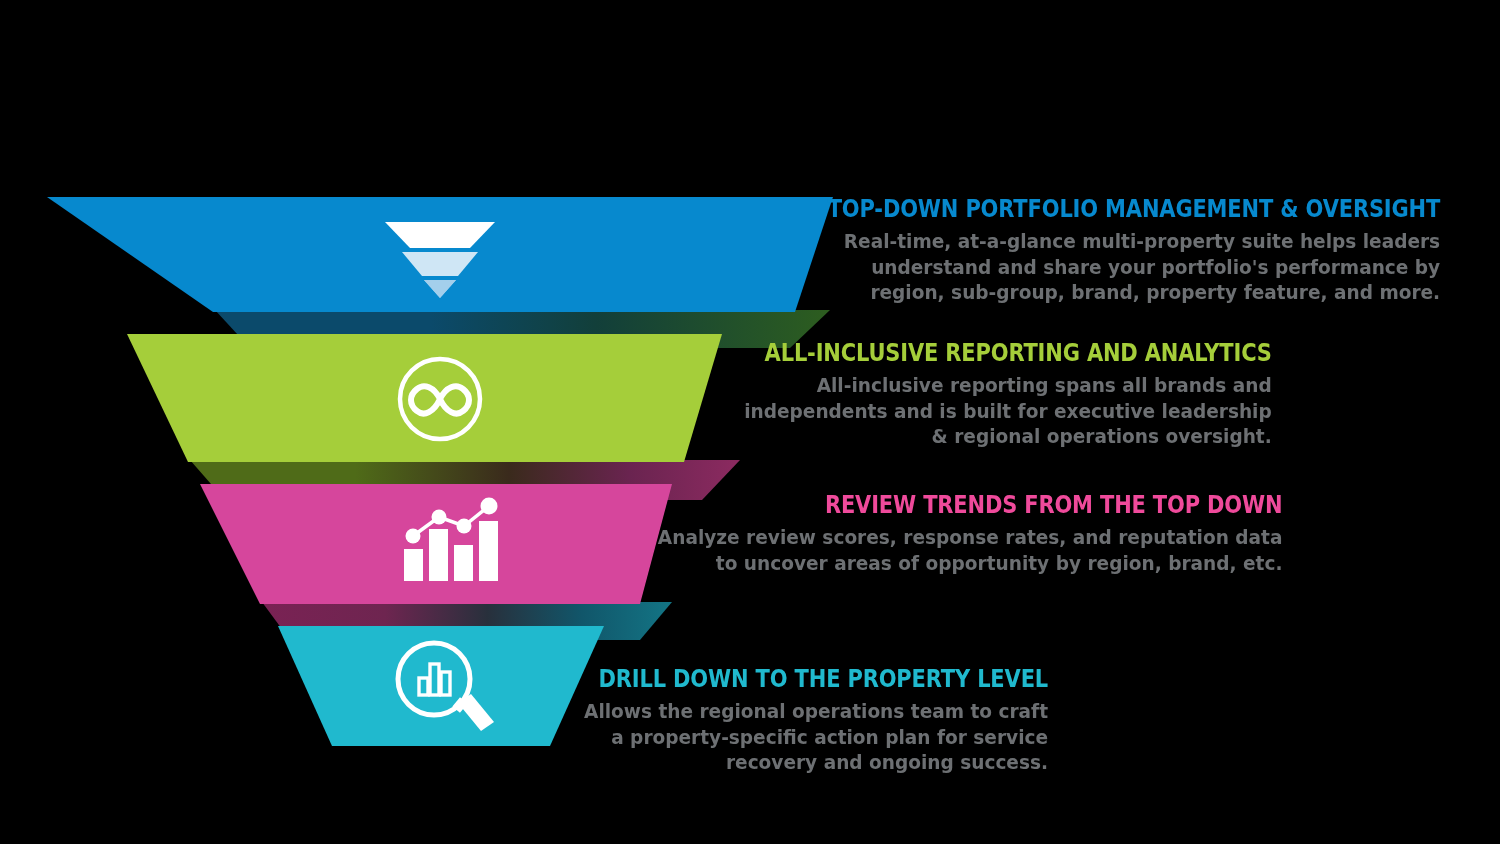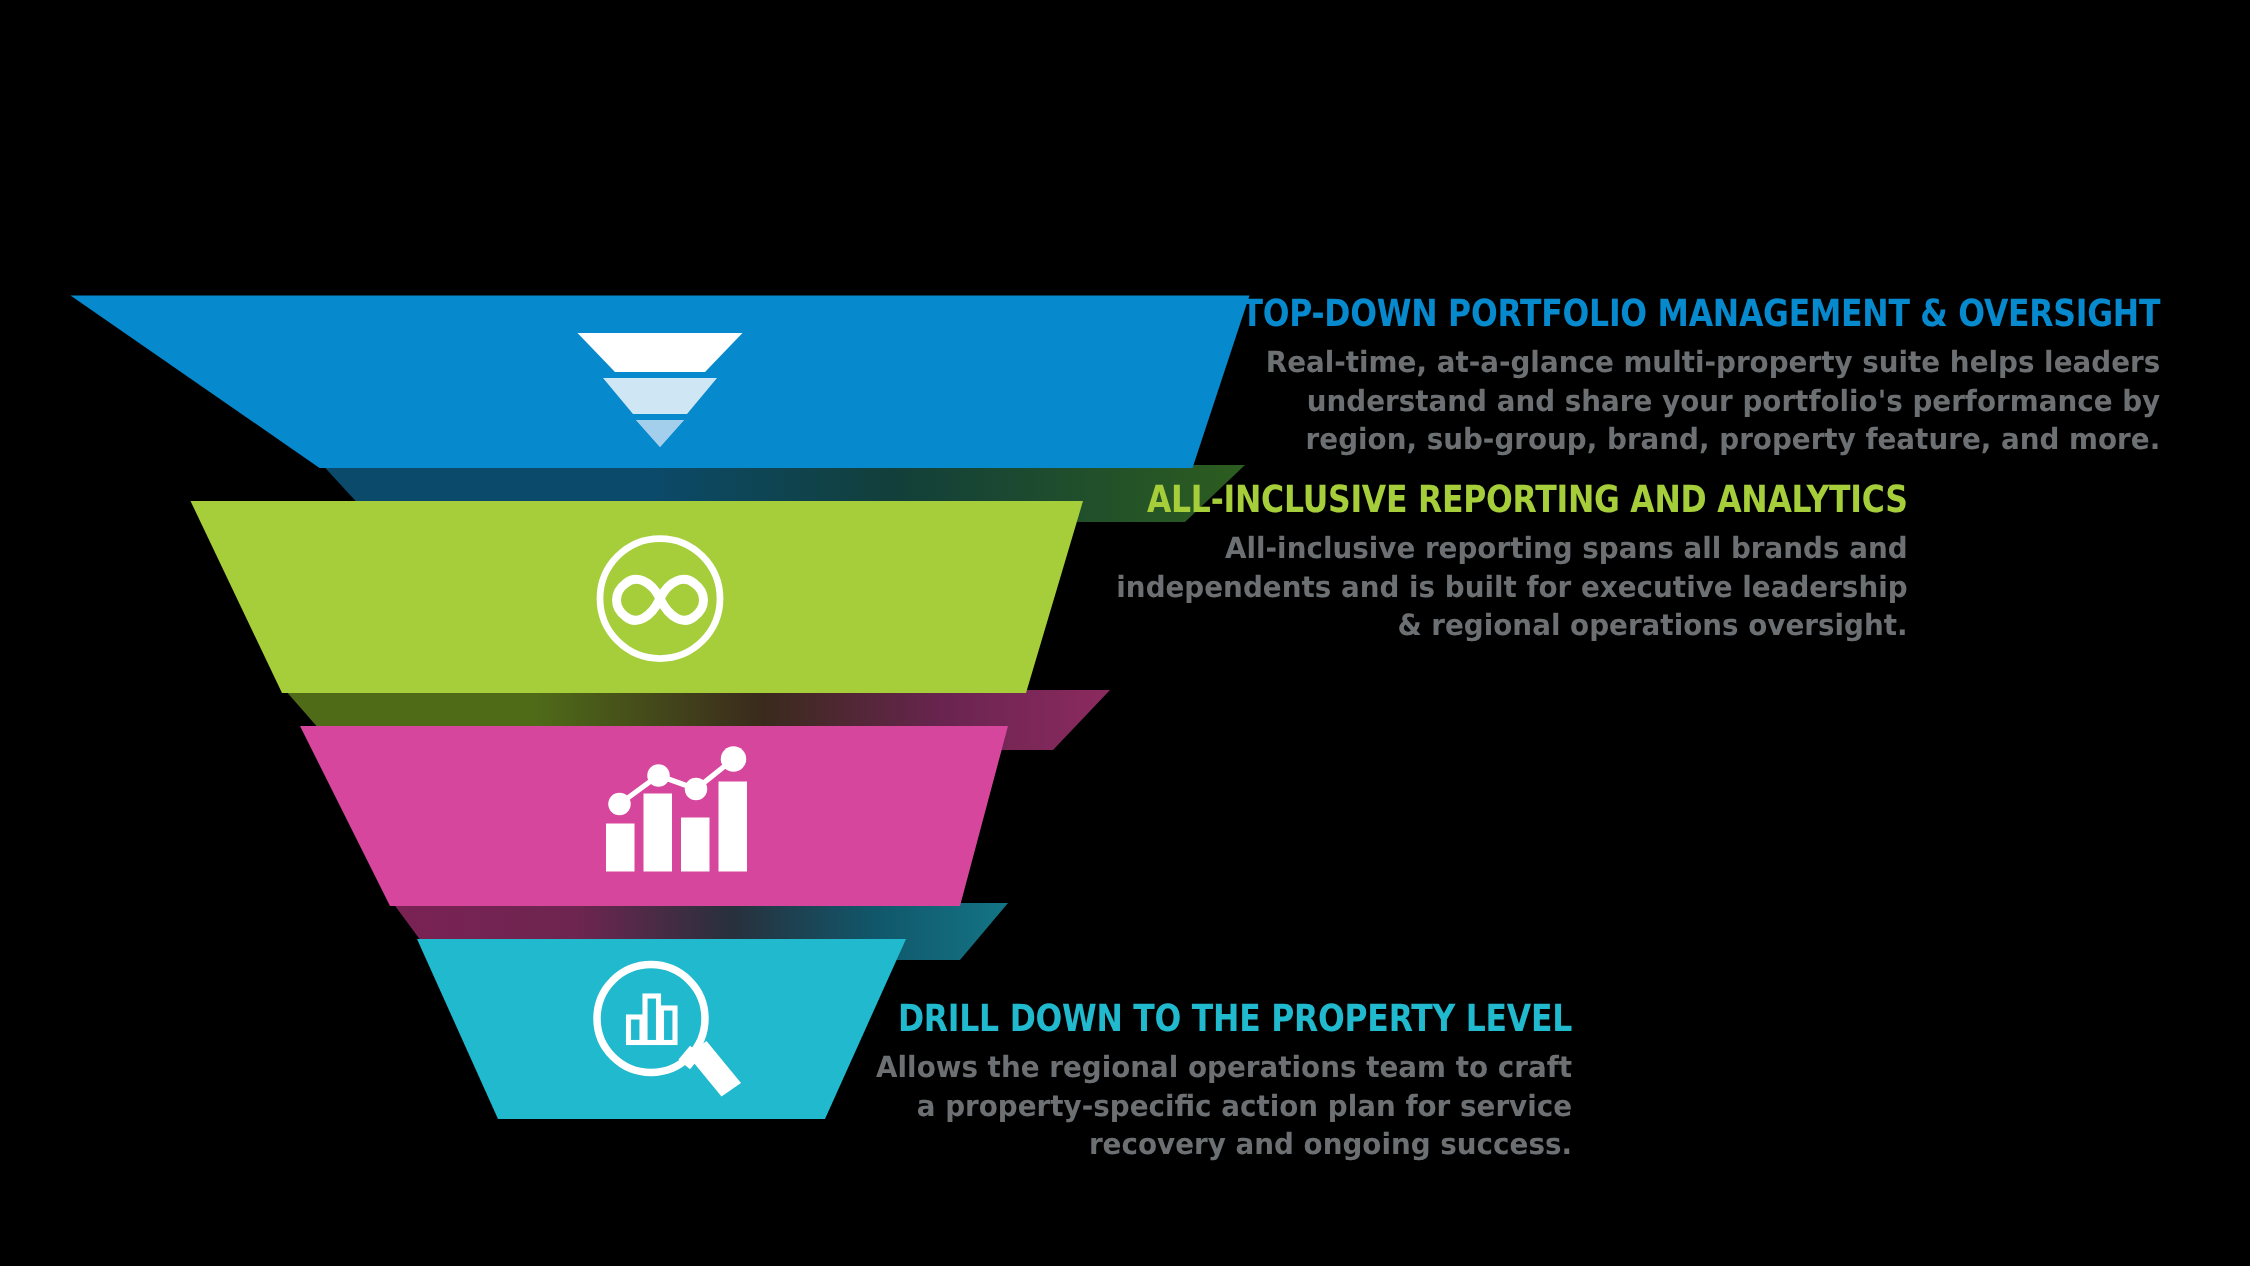--- a/index.html
+++ b/index.html
@@ -47,21 +47,21 @@
     font-weight: 600;
     font-size: 19.5px;
     line-height: 1.30;
     color: #6d7073;
     transform: scaleX(0.95);
     transform-origin: right top;
     margin: 0;
     white-space: pre-line;
   }
   #t1 { right: 60px; top: 196px; }
-  #t2 { right: 228px; top: 320px; }
+  #t2 { right: 228px; top: 340px; }
   #t3 { right: 218px; top: 492px; }
   #t4 { right: 452px; top: 666px; }
 </style>
 </head>
 <body>
 
 <div id="stage">
 
   <svg id="funnel-svg" viewBox="0 0 1500 844">
     <defs>
@@ -148,20 +148,25 @@
 region, sub-group, brand, property feature, and more.</div>
   </div>
 
   <div class="seg-text" id="t2">
     <div class="seg-title" style="color:#a5ce3a;">ALL-INCLUSIVE REPORTING AND ANALYTICS</div>
     <div class="seg-desc">All-inclusive reporting spans all brands and
 independents and is built for executive leadership
 &amp; regional operations oversight.</div>
   </div>
 
+  <div class="seg-text" id="t3">
+    <div class="seg-title" style="color:#ef4a9b;">REVIEW TRENDS FROM THE TOP DOWN</div>
+    <div class="seg-desc">Analyze review scores, response rates, and reputation data
+to uncover areas of opportunity by region, brand, etc.</div>
+  </div>
 
   <div class="seg-text" id="t4">
     <div class="seg-title" style="color:#20b9ce;">DRILL DOWN TO THE PROPERTY LEVEL</div>
     <div class="seg-desc">Allows the regional operations team to craft
 a property-specific action plan for service
 recovery and ongoing success.</div>
   </div>
 
 </div>
 

